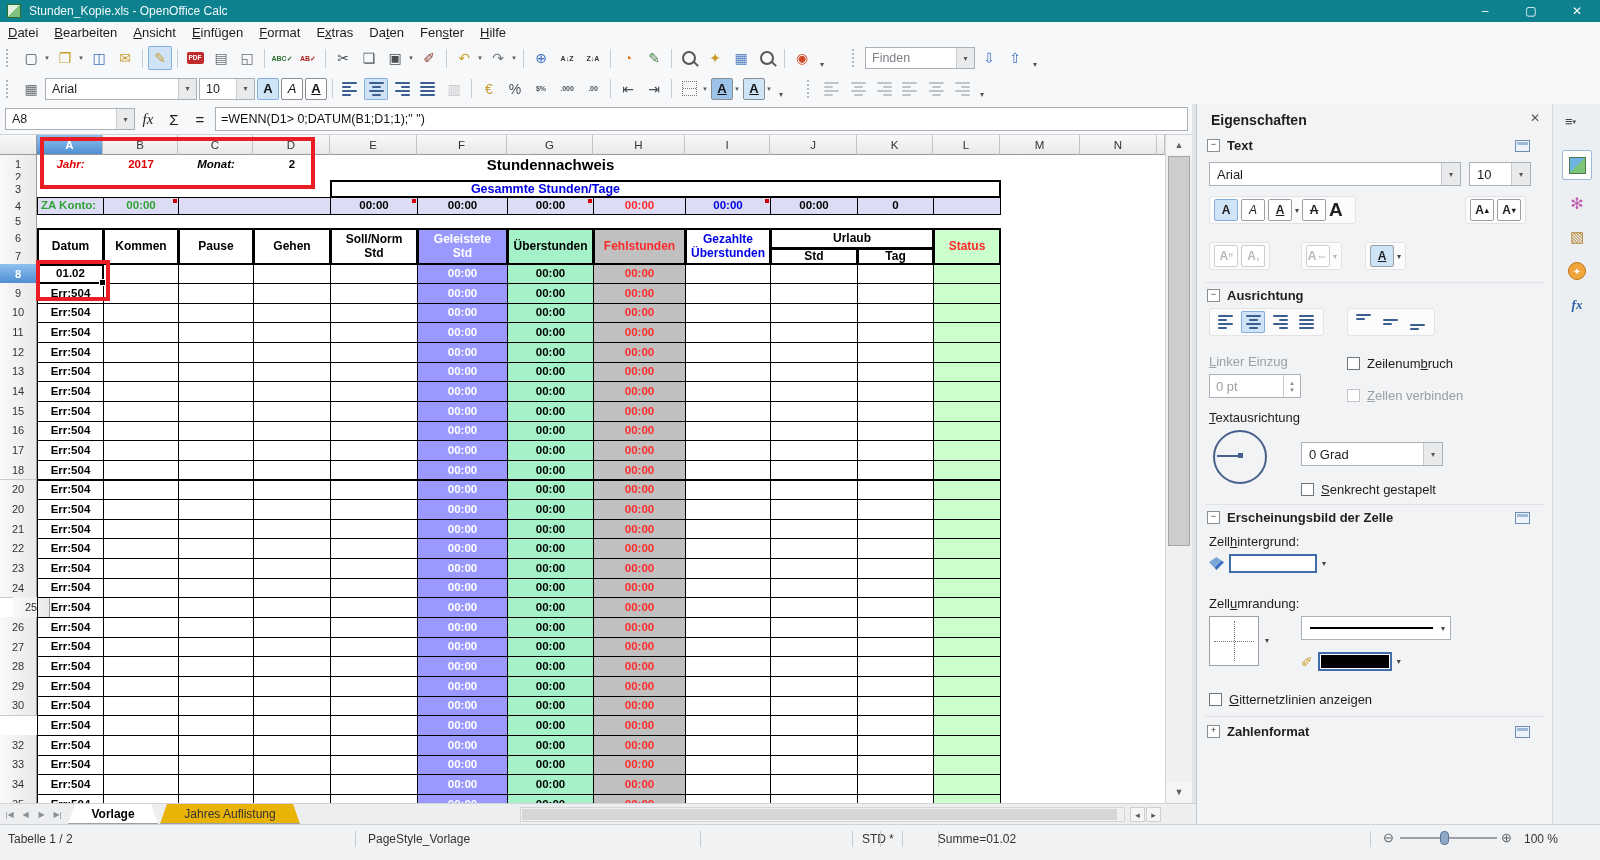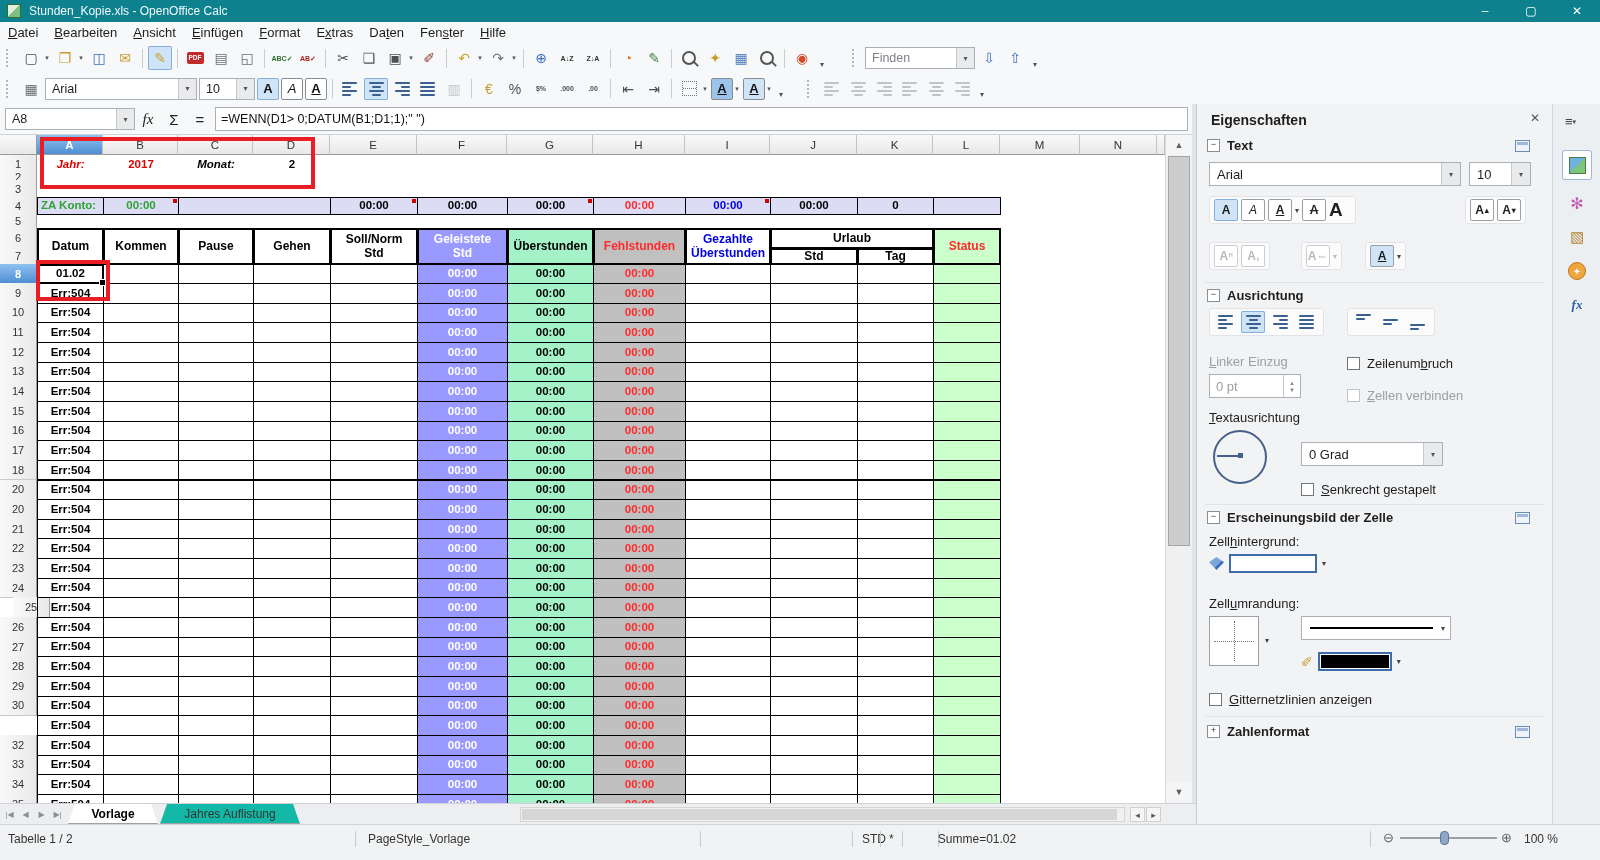--- a/index.html
+++ b/index.html
@@ -95,21 +95,21 @@
   .selbox::after{content:"";position:absolute;right:-4px;bottom:-4px;width:5px;height:5px;background:#000;border:1px solid #fff}
   .anno{position:absolute;border:4px solid #ea1c24;box-sizing:border-box;pointer-events:none;z-index:40}
   
   #vscroll{position:absolute;top:135px;left:1165px;width:27px;height:668px;background:#f0f0f0;border-left:1px solid #d8d8d8;box-sizing:border-box}
   .sbtn{position:absolute;left:0;width:26px;height:20px;background:#f5f5f5;color:#606060;font-size:9px;display:flex;align-items:center;justify-content:center}
   #vthumb{position:absolute;left:2px;top:21px;width:22px;height:390px;background:#cdcdcd;border:1px solid #a6a6a6;box-sizing:border-box}
   #splitter{position:absolute;top:104px;left:1192px;width:4px;height:720px;background:#e2e5e8}
   
   #tabbar{position:absolute;top:803px;left:0;width:1196px;height:21px;background:#eceef0;border-top:1px solid #cfd2d6;box-sizing:border-box}
   .nav{position:absolute;top:3px;width:15px;height:15px;color:#8a8f94;font-size:8px;display:flex;align-items:center;justify-content:center}
-  .tab{position:absolute;top:0;height:20px;display:flex;align-items:center;justify-content:center;font-size:12px;color:#333;background:#14b8a6;clip-path:polygon(7px 0,calc(100% - 7px) 0,100% 100%,0 100%);padding:0 16px;box-sizing:border-box;border-bottom:1px solid #9aa0a6}
+  .tab{position:absolute;top:0;height:20px;display:flex;align-items:center;justify-content:center;font-size:12px;color:#333;background:#eab308;clip-path:polygon(7px 0,calc(100% - 7px) 0,100% 100%,0 100%);padding:0 16px;box-sizing:border-box;border-bottom:1px solid #9aa0a6}
   .tab.active{background:#fff;font-weight:700;color:#000}
   #hscroll{position:absolute;top:3px;left:520px;width:605px;height:15px;background:#f0f0f0;border:1px solid #d5d5d5;box-sizing:border-box}
   #hthumb{position:absolute;top:1px;left:1px;width:595px;height:11px;background:#d6d6d6}
   .hsbtn{position:absolute;top:3px;width:15px;height:15px;background:#f5f5f5;border:1px solid #d0d0d0;color:#555;font-size:9px;display:flex;align-items:center;justify-content:center;box-sizing:border-box}
   
   #statusbar{position:absolute;top:824px;left:0;right:0;height:36px;background:#f1f2f3;border-top:1px solid #cfd2d6;font-size:12px;color:#333;box-sizing:border-box}
   .sitem{position:absolute;top:7px;white-space:nowrap}
   .ssep{position:absolute;top:6px;width:1px;height:16px;background:#c8cbce}
   .zglyph{position:absolute;top:5px;font-size:13px;color:#5a5f64}
   #ztrack{position:absolute;top:12px;left:1400px;width:97px;height:2px;background:#9aa0a6}
@@ -486,20 +486,22 @@
     <div class="rh" style="left: 0px; top: 560.65px; width: 37px; height: 20.65px;">30</div>
     <div class="rh" style="left: 0px; top: 580.3px; width: 37px; height: 20.65px; margin-top: 48px;">31</div>
     <div class="rh" style="left: 0px; top: 599.95px; width: 37px; height: 20.65px;">32</div>
     <div class="rh" style="left: 0px; top: 619.6px; width: 37px; height: 20.65px;">33</div>
     <div class="rh" style="left: 0px; top: 639.25px; width: 37px; height: 20.65px;">34</div>
     <div class="rh" style="left: 0px; top: 658.9px; width: 37px; height: 20.65px;">35</div>
     <div class="cx redit" style="left: 37px; top: 20px; width: 67px; height: 19px;">Jahr:</div>
     <div class="cx redb" style="left: 103px; top: 20px; width: 76px; height: 19px;">2017</div>
     <div class="cx blkit" style="left: 178px; top: 20px; width: 76px; height: 19px;">Monat:</div>
     <div class="cx blkb" style="left: 253px; top: 20px; width: 78px; height: 19px;">2</div>
+    <div class="cx title" style="left: 330px; top: 20px; width: 441px; height: 19px;">Stundennachweis</div>
+    <div class="cx box3" style="left: 330px; top: 45px; width: 671px; height: 18px;"><span class="inner3">Gesammte Stunden/Tage</span></div>
     <div class="cx lav green left" style="left: 37px; top: 62px; width: 67px; height: 18px;">ZA Konto:</div>
     <div class="cx lav green mk" style="left: 103px; top: 62px; width: 76px; height: 18px;">00:00</div>
     <div class="cx lav" style="left: 178px; top: 62px; width: 153px; height: 18px;"></div>
     <div class="cx lav blk mk" style="left: 330px; top: 62px; width: 88px; height: 18px;">00:00</div>
     <div class="cx lav blk" style="left: 417px; top: 62px; width: 91px; height: 18px;">00:00</div>
     <div class="cx lav blk mk" style="left: 507px; top: 62px; width: 87px; height: 18px;">00:00</div>
     <div class="cx lav red" style="left: 593px; top: 62px; width: 93px; height: 18px;">00:00</div>
     <div class="cx lav blue mk" style="left: 685px; top: 62px; width: 86px; height: 18px;">00:00</div>
     <div class="cx lav blk" style="left: 770px; top: 62px; width: 88px; height: 18px;">00:00</div>
     <div class="cx lav blk" style="left: 857px; top: 62px; width: 77px; height: 18px;">0</div>

